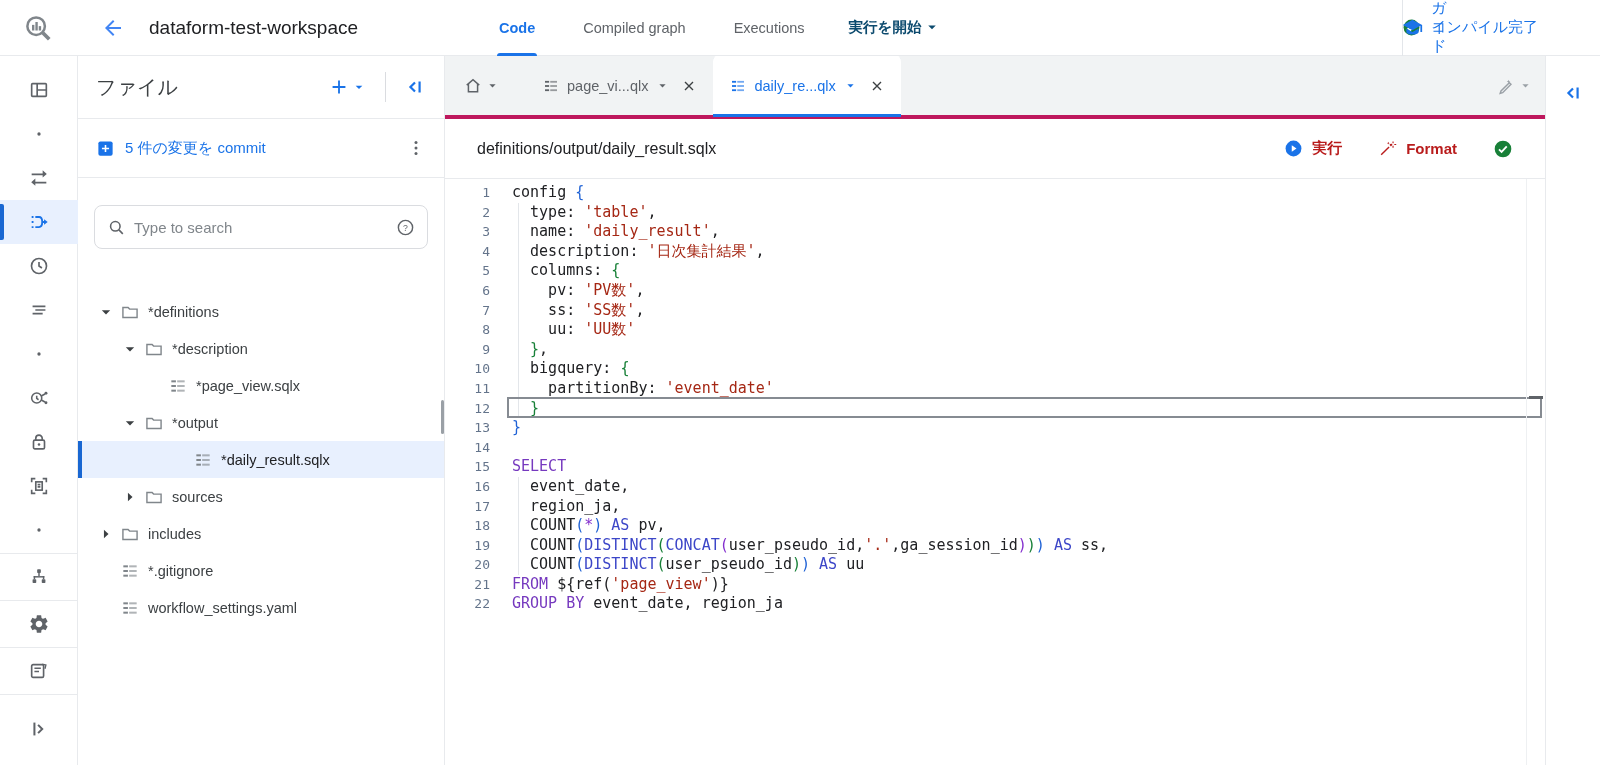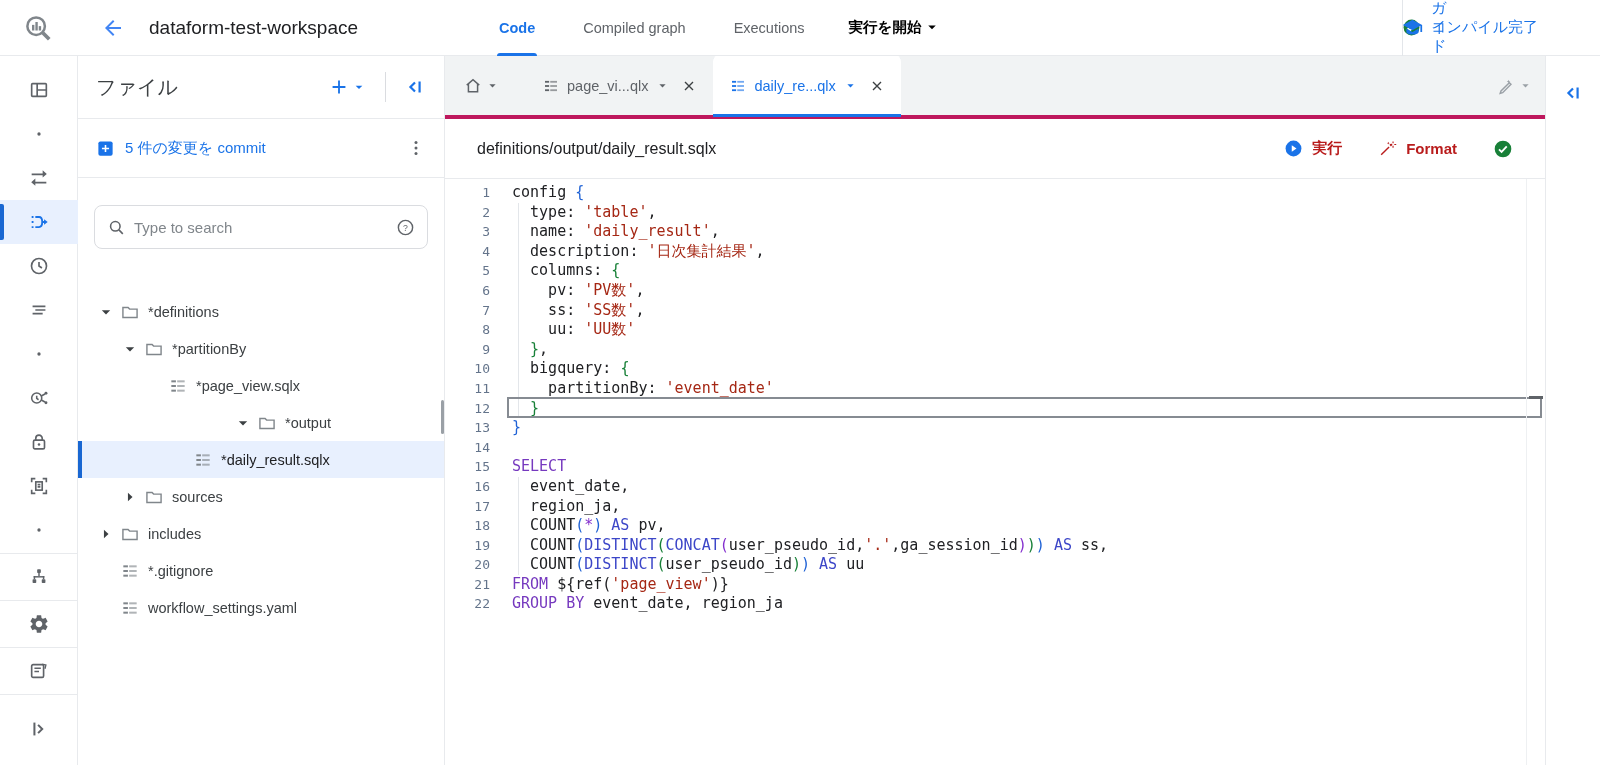--- a/index.html
+++ b/index.html
@@ -14,21 +14,21 @@
           display:flex;align-items:center;background:#fff;z-index:5}
   .logo{width:30px;height:30px;margin-left:23px;color:#80868b}
   .backbtn{width:24px;height:24px;margin-left:48px;color:#4285f4;cursor:pointer}
   .wstitle{margin-left:24px;font-size:19px;color:#202124;width:262px}
   .navtabs{display:flex;height:56px;margin-left:64px}
   .navtab{height:56px;display:flex;align-items:center;padding:0 24px;font-size:14.5px;
           color:#5f6368;cursor:pointer;position:relative}
   .navtab.active{color:#1a73e8;font-weight:bold}
   .navtab.active::after{content:"";position:absolute;left:22px;right:22px;bottom:0;height:3px;
           background:#1a73e8;border-radius:3px 3px 0 0}
-  .startbtn{margin-left:20px;display:flex;align-items:flex-start;gap:2px;color:#000000;
+  .startbtn{margin-left:20px;display:flex;align-items:flex-start;gap:2px;color:#0c4a6e;
             font-size:14.5px;font-weight:bold;cursor:pointer}
   .tb-right{margin-left:auto;margin-right:62px;display:flex;align-items:center;gap:42px}
   .compile{display:flex;align-items:center;gap:10px;color:#1a73e8;font-size:15px;cursor:pointer}
   .guide{display:flex;align-items:center;gap:8px;color:#1a73e8;font-size:15px;cursor:pointer}
 
   
   .rail{position:absolute;left:0;top:56px;bottom:0;width:78px;border-right:1px solid #e8eaed;
         background:#fff;display:flex;flex-direction:column;padding-top:12px}
   .rail-item{height:44px;width:78px;display:flex;align-items:center;justify-content:center;
              color:#5f6368;cursor:pointer;position:relative;flex:none}
@@ -379,37 +379,37 @@
           <span class="ic tw" style="color: rgb(60, 64, 67);">
             <svg viewBox="0 0 24 24" fill="currentColor">
               <path d="M7 10l5 5 5-5z"></path>
             </svg>
           </span>
           <span class="ic tico">
             <svg viewBox="0 0 24 24" fill="none" stroke="currentColor" stroke-width="1.7">
               <path d="M3.5 6.5h6.2l1.8 2H20.5a0 0 0 010 0v10h-17z"></path>
             </svg>
           </span>
-          <span class="tlabel">*partitionBy</span>
+          <span class="tlabel">*description</span>
         </div>
         <div class="trow" style="padding-left: 64px;">
           <span class="ic tw"></span>
           <span class="ic tico">
             <svg viewBox="0 0 24 24" fill="currentColor">
               <rect x="4" y="5.2" width="5.5" height="2.4"></rect>
               <rect x="11" y="5.2" width="9" height="2.4" opacity=".62"></rect>
               <rect x="4" y="10.8" width="5.5" height="2.4"></rect>
               <rect x="11" y="10.8" width="9" height="2.4" opacity=".62"></rect>
               <rect x="4" y="16.4" width="5.5" height="2.4"></rect>
               <rect x="11" y="16.4" width="9" height="2.4" opacity=".62"></rect>
             </svg>
           </span>
           <span class="tlabel">*page_view.sqlx</span>
         </div>
-        <div class="trow" style="padding-left: 40px; justify-content: center;">
+        <div class="trow" style="padding-left: 40px;">
           <span class="ic tw" style="color: rgb(60, 64, 67);">
             <svg viewBox="0 0 24 24" fill="currentColor">
               <path d="M7 10l5 5 5-5z"></path>
             </svg>
           </span>
           <span class="ic tico">
             <svg viewBox="0 0 24 24" fill="none" stroke="currentColor" stroke-width="1.7">
               <path d="M3.5 6.5h6.2l1.8 2H20.5a0 0 0 010 0v10h-17z"></path>
             </svg>
           </span>

